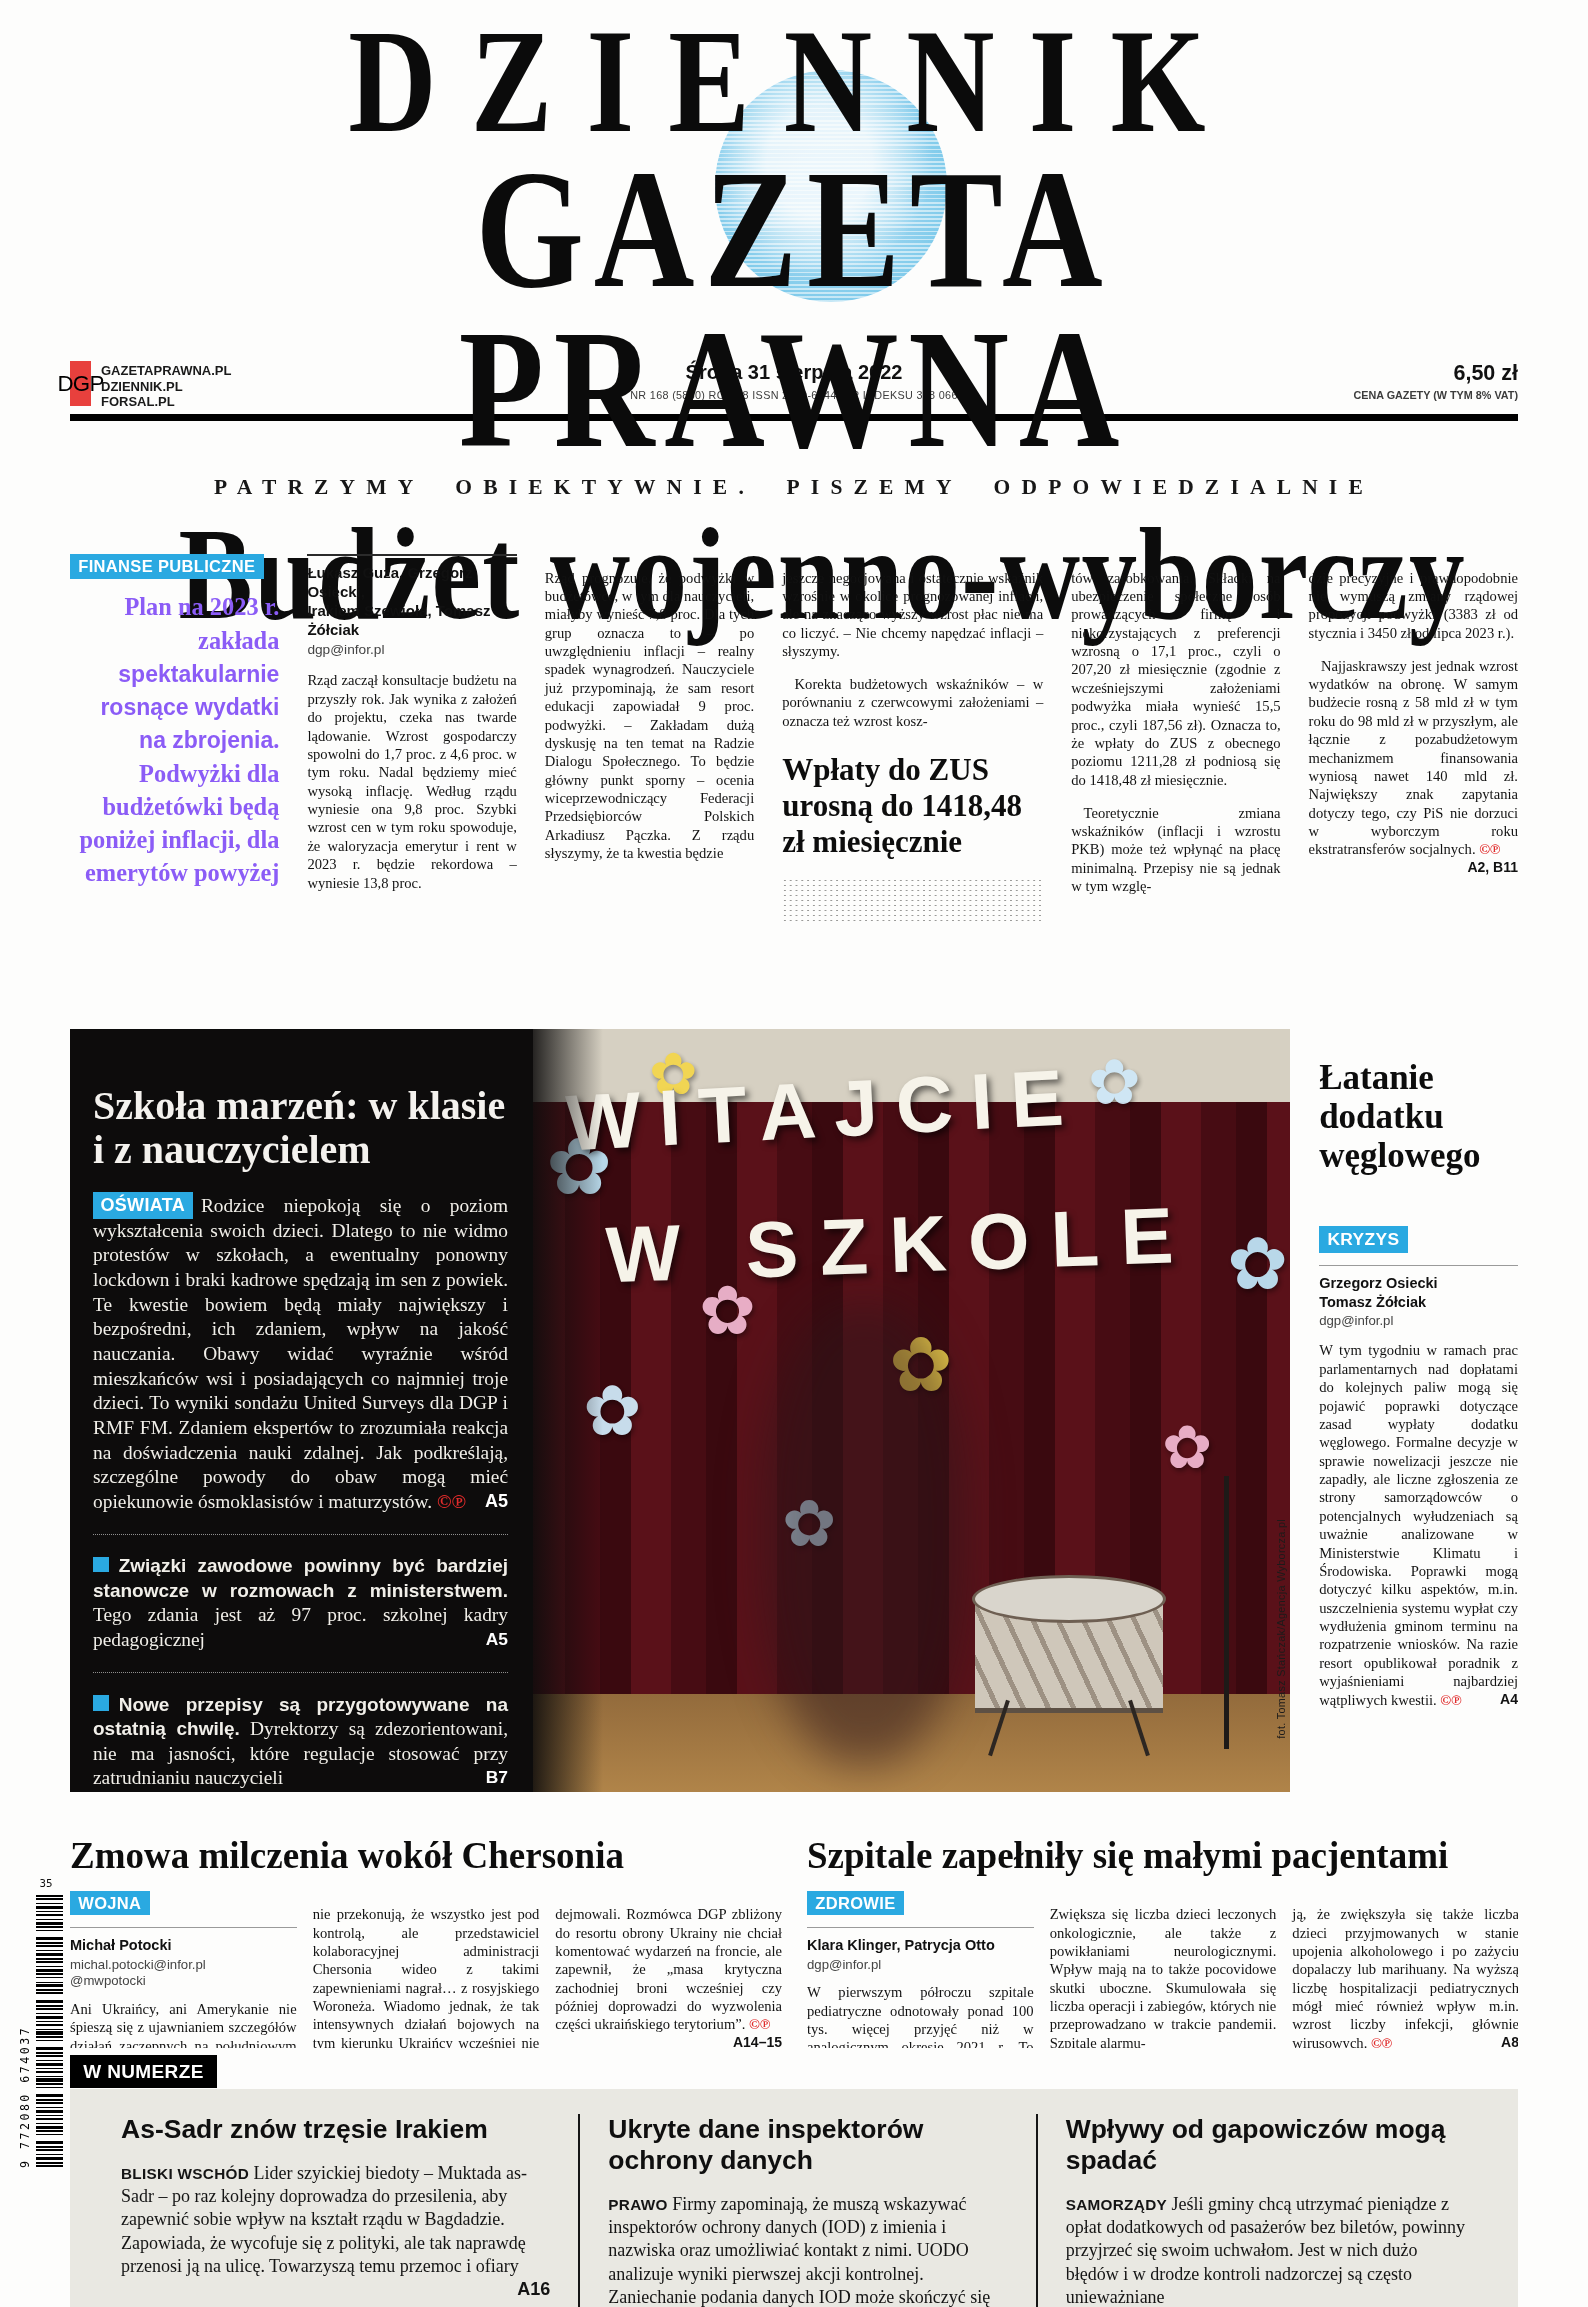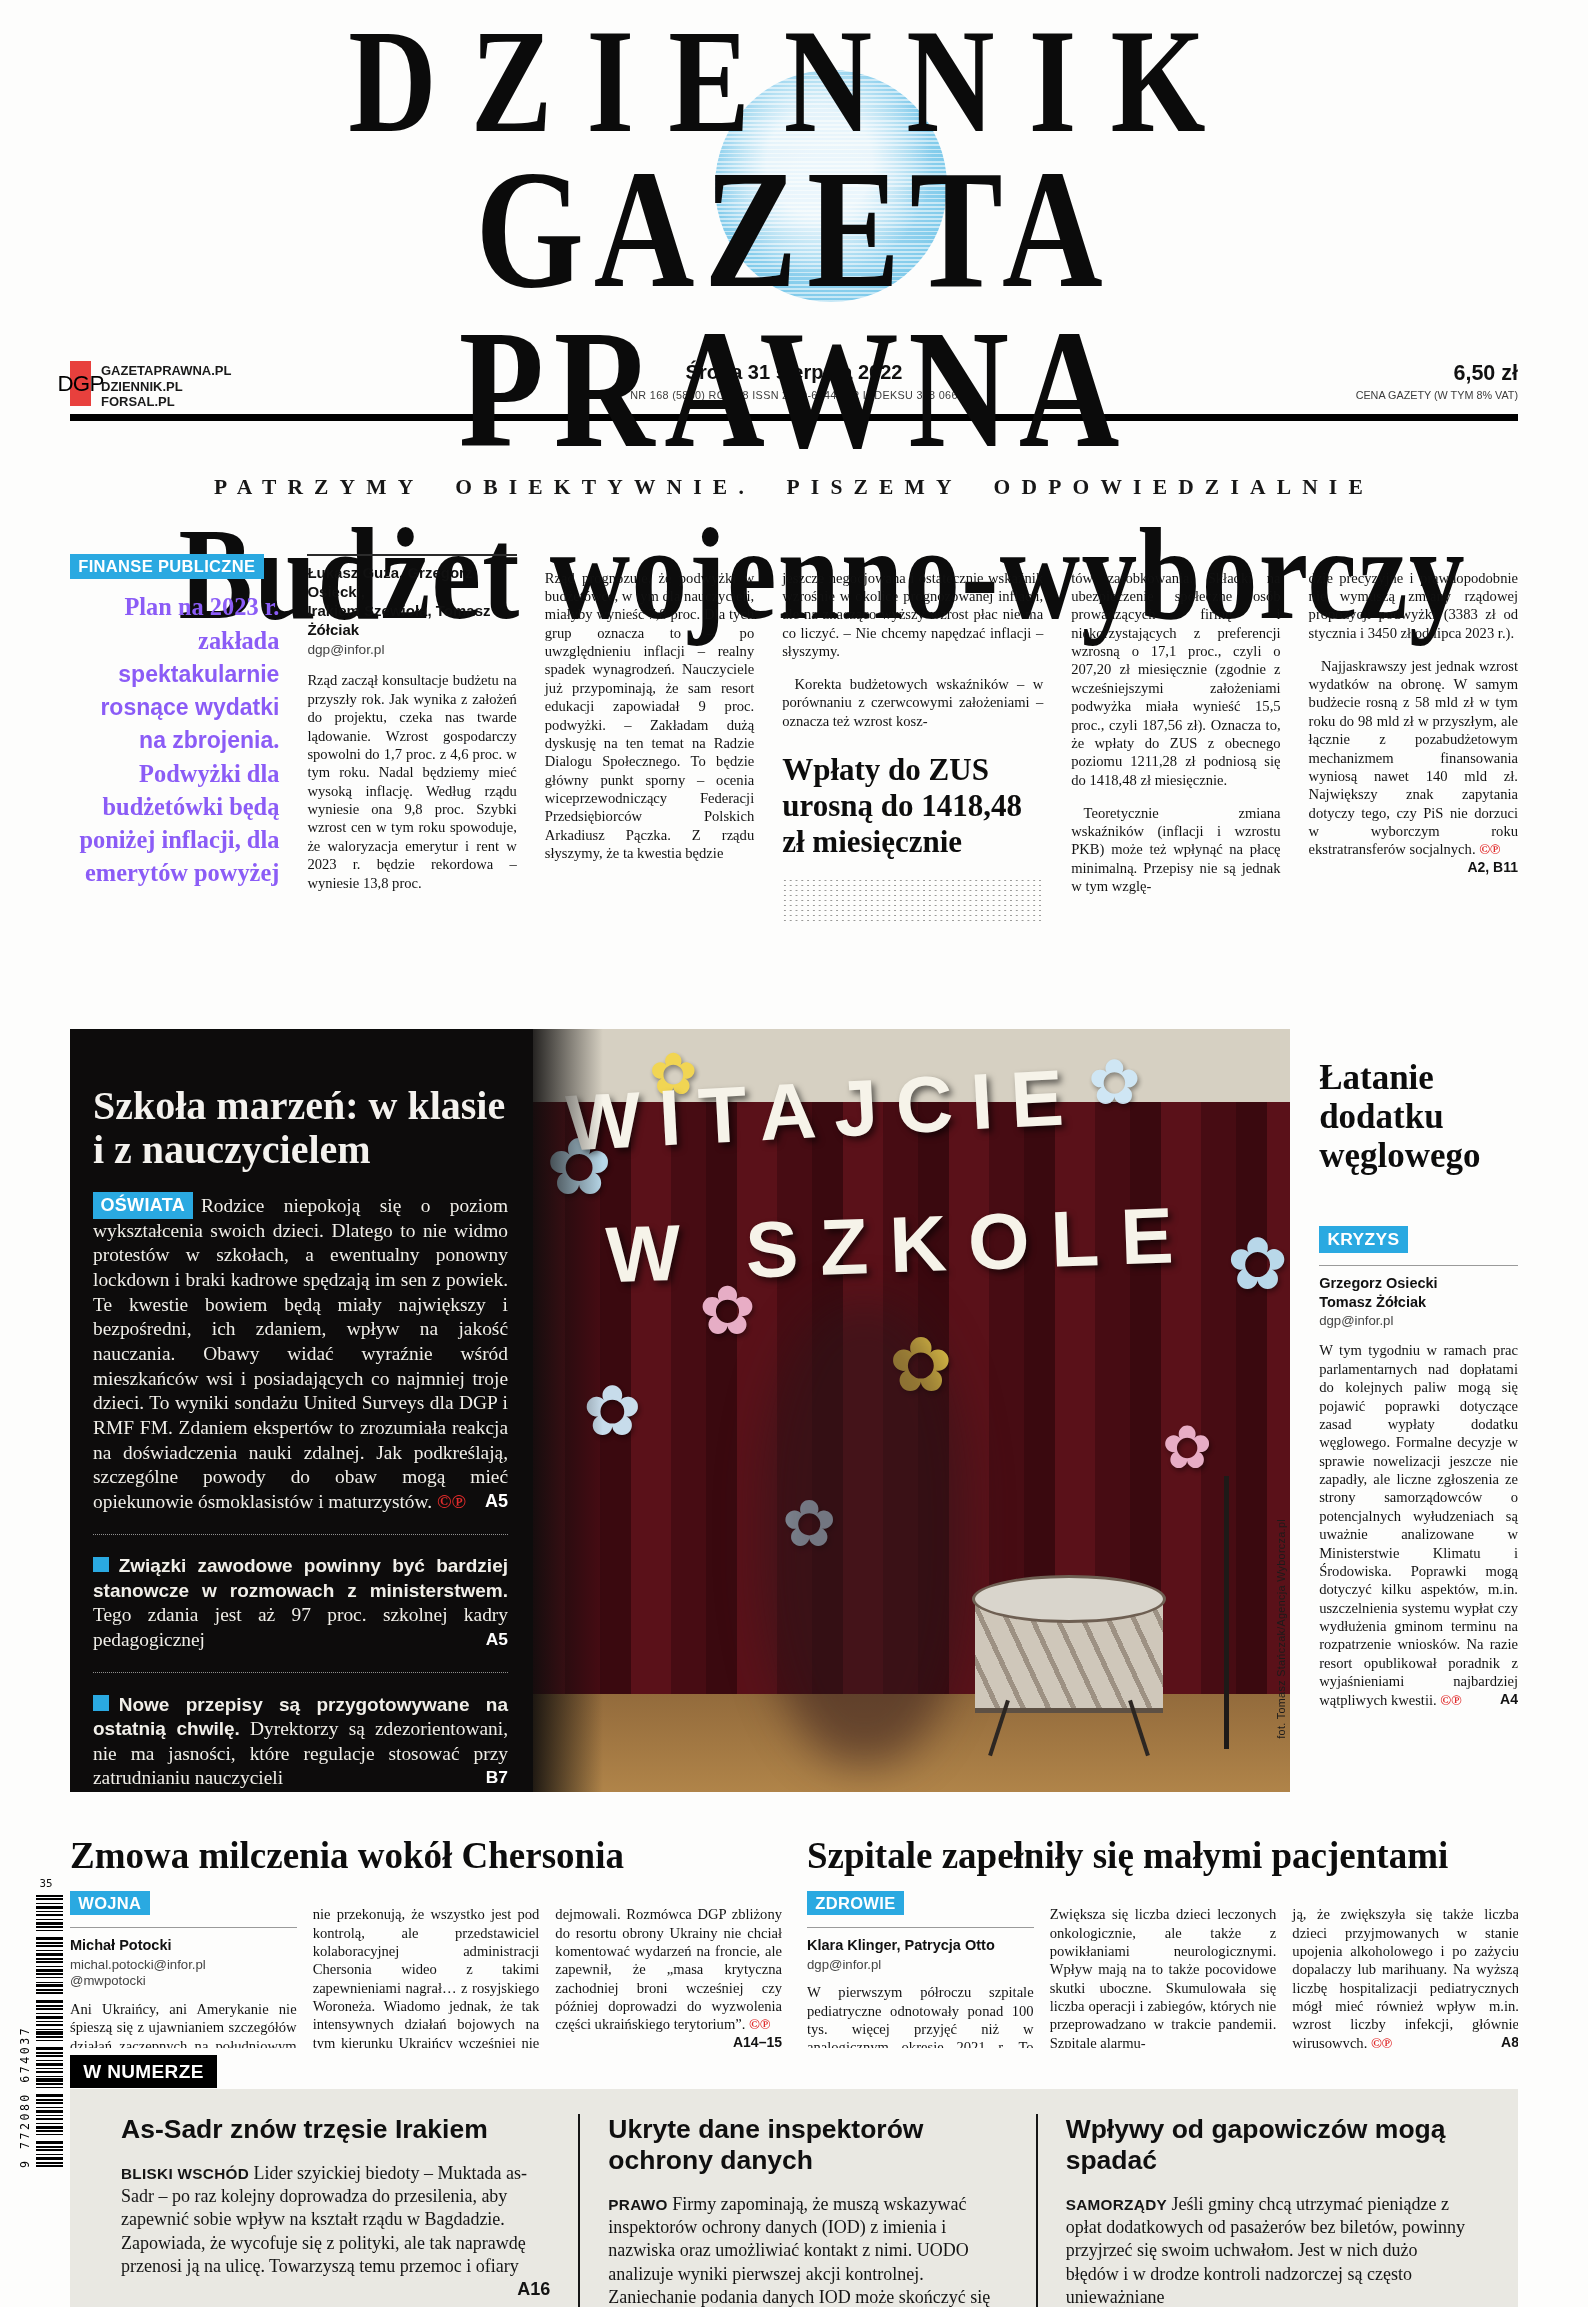--- a/index.html
+++ b/index.html
@@ -25,21 +25,21 @@
   .datebar{position:absolute;top:361px;left:0;width:100%;display:grid;grid-template-columns:1fr auto 1fr;align-items:flex-start;}
   .db-left{display:flex;gap:10px;align-items:flex-start;}
   .dgp-logo{width:21px;height:45px;background:#e8403d;color:#000000;font-family:Liberation Sans, sans-serif;
             font-size:22.3px;display:flex;align-items:center;justify-content:center;letter-spacing:-0.8px;}
   .db-sites{font-family:"Liberation Sans",sans-serif;font-weight:bold;font-size:13px;line-height:1.22;color:#1a1a1a;padding-top:1.7px;}
   .db-center{text-align:center;}
   .db-date{font-family:"Liberation Sans",sans-serif;font-weight:bold;font-size:20px;color:#111;}
   .db-issue{font-family:"Liberation Sans",sans-serif;font-size:10.8px;color:#3c3c3c;margin-top:5px;letter-spacing:.03em;}
   .db-right{text-align:right;}
   .db-price{font-family:"Liberation Sans",sans-serif;font-weight:bold;font-size:21.5px;}
-  .db-pricenote{font-family:"Liberation Sans",sans-serif;font-size:10.8px;color:#3c3c3c;margin-top:3.3px;}
+  .db-pricenote{font-family:"Liberation Sans",sans-serif;font-size:10.8px;color:#3c3c3c;margin-top:3.3px;font-weight:bold;}
   .rule1{position:absolute;top:414px;left:0;width:100%;height:7.4px;background:#000;}
 
   
   .mainhead{position:absolute;top:419px;left:0;width:100%;text-align:center;font-weight:bold;
             font-size:131px;line-height:1.02;letter-spacing:.012em;transform:scaleX(.85);transform-origin:center;
             white-space:nowrap;color:#0c0c0c;}
   .leadcols{position:absolute;top:554px;left:0;width:100%;height:411px;display:grid;
             grid-template-columns:repeat(6,1fr);column-gap:28px;overflow:hidden;}
   .kicker{display:inline-block;background:#2aa9e1;color:#fff;font-family:"Liberation Sans",sans-serif;
           font-weight:bold;font-size:16.5px;padding:3.3px 8.3px 2.5px;letter-spacing:.02em;}

